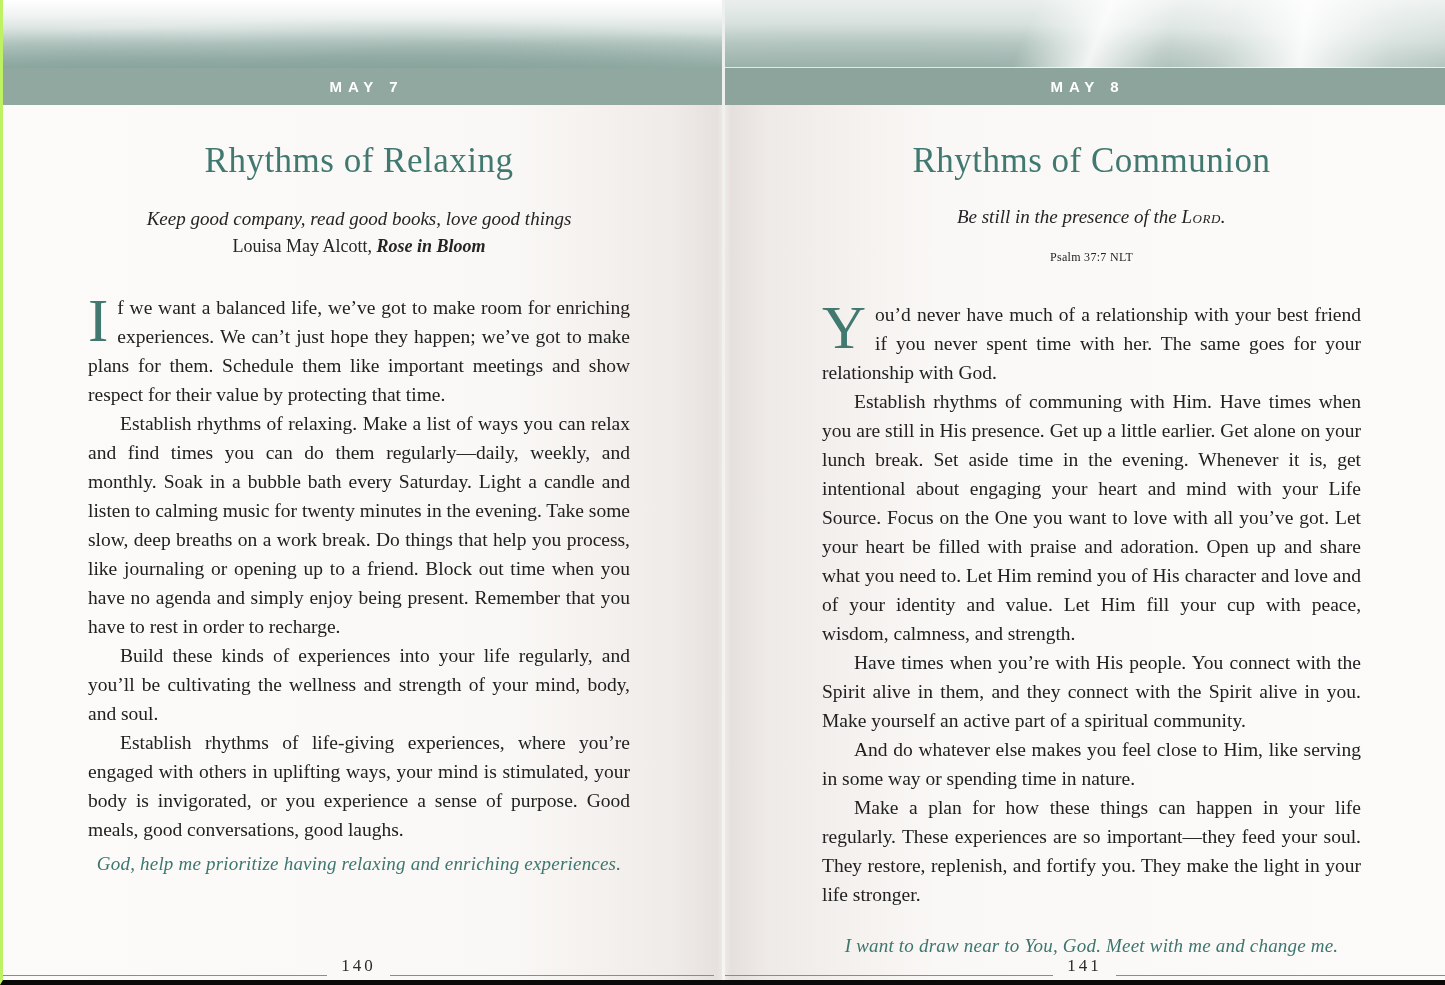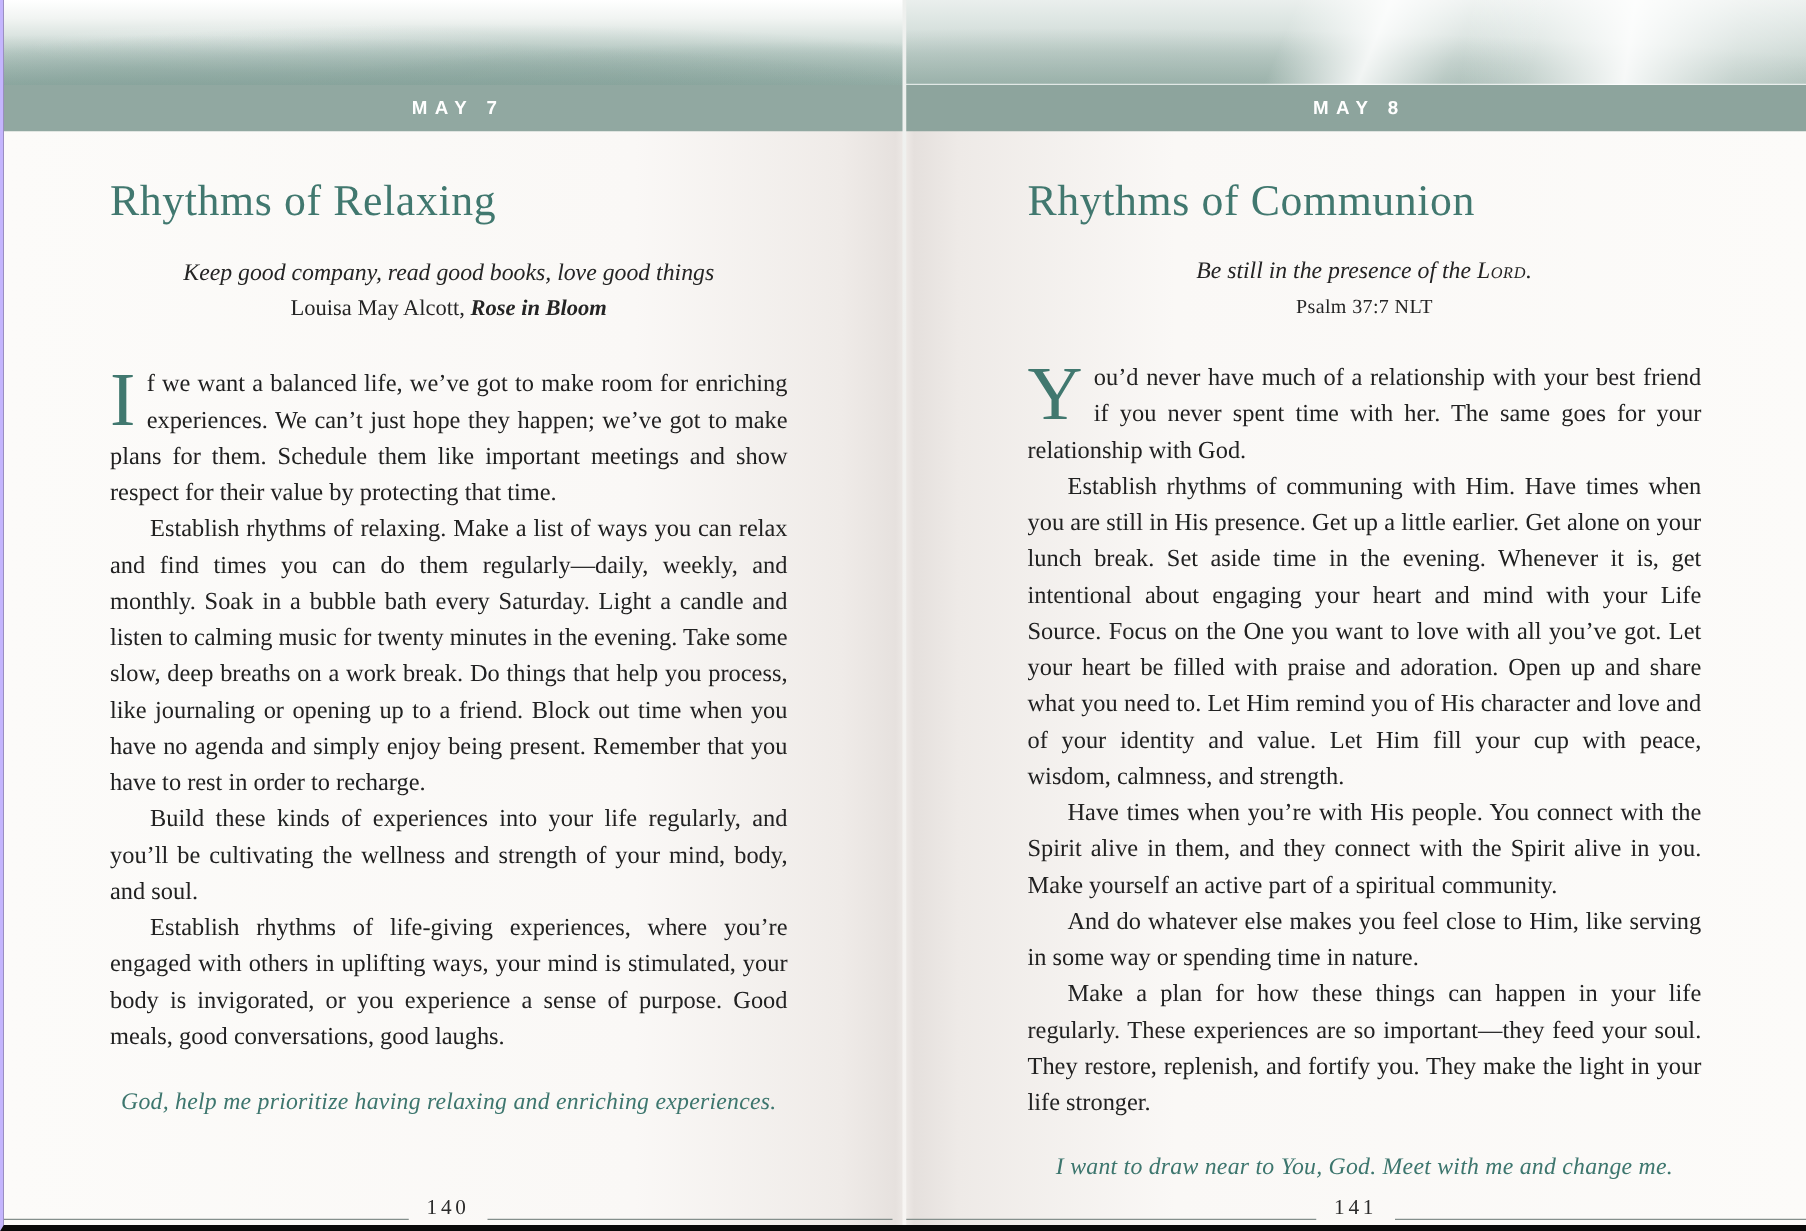--- a/index.html
+++ b/index.html
@@ -1,20 +1,20 @@
 <!DOCTYPE html>
 <html><head>
 <meta charset="utf-8">
 <style>
   html,body{margin:0;padding:0;background:#000;}
   .book{
     position:relative;
     width:1442px;height:980px;
     margin:0;
-    border-left:3px solid #c4b5fd;
+    border-left:3px solid #bef264;
     border-bottom:5px solid #0a0a0a;
     display:flex;
     overflow:hidden;
     font-family:"Liberation Serif", serif;
   }
   .page{
     position:relative;
     width:721px;height:980px;
     overflow:hidden;
   }
@@ -57,58 +57,59 @@
     font-weight:bold;font-size:15px;letter-spacing:6px;
     text-indent:6px;
   }
   .page-right .date-bar{background:#8da49d;box-shadow:0 -1px 0 rgba(255,255,255,0.7);}
   
   .content{position:relative;height:875px;}
   .page-left .content{padding:0 94px 0 85px;}
   .page-right .content{padding:0 84px 0 98px;}
   .chapter-title{
     margin:36px 0 0 0;
+    text-align:center;
     font-weight:400;
     font-size:35px;
     letter-spacing:0.5px;
     color:#41786f;
   }
   .epigraph{
     margin-top:24px;
     text-align:center;
     font-style:italic;
     font-size:19px;
     line-height:27px;
     color:#242424;
   }
   .epigraph .attr{font-style:normal;font-size:18px;display:block;margin-top:1px;}
   .epigraph .attr .work{font-style:italic;font-weight:bold;}
   .scripture{margin-top:22px;}
   .lord{font-variant:small-caps;letter-spacing:0.5px;}
-  .scripture-ref{font-style:normal;font-size:16px;display:block;margin-top:2px;letter-spacing:0.3px;}
+  .scripture-ref{font-style:normal;font-size:12px;display:block;margin-top:14px;letter-spacing:0.3px;}
   .body-text{
     margin-top:33px;
     font-size:19.5px;
     line-height:29px;
     color:#212121;
     text-align:justify;
   }
   .page-right .body-text{margin-top:29px;}
   .body-text p{margin:0;text-indent:32px;}
   .body-text p.first{text-indent:0;}
   .dropcap{
     float:left;
     font-size:61px;
     line-height:48px;
     padding-top:2px;
     margin:2px 9px 0 0;
     color:#41786f;
   }
   .prayer{
-    margin:27px 0 0 0;
+    margin:9px 0 0 0;
     text-align:center;
     font-style:italic;
     font-size:19px;
     color:#3d766e;
     letter-spacing:0.2px;
   }
   .page-right .prayer{margin-top:26px;}
   .page-footer{
     position:absolute;left:0;right:0;bottom:40px;
     display:flex;align-items:flex-end;justify-content:center;

